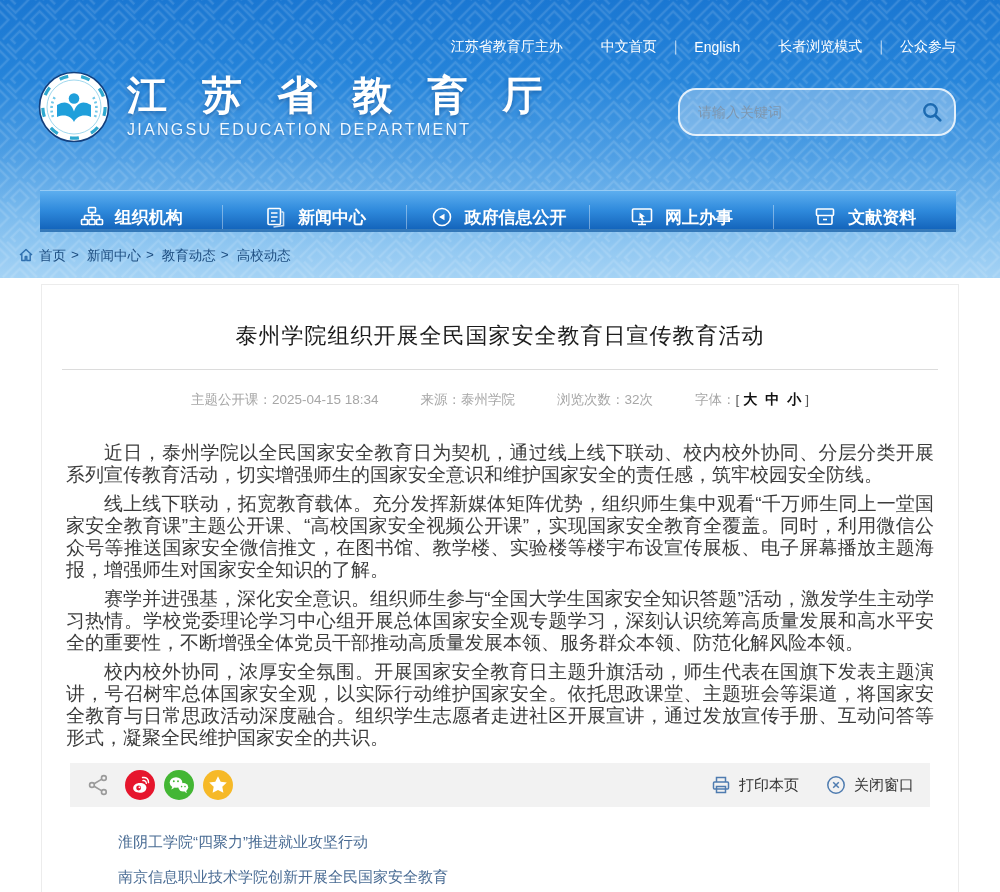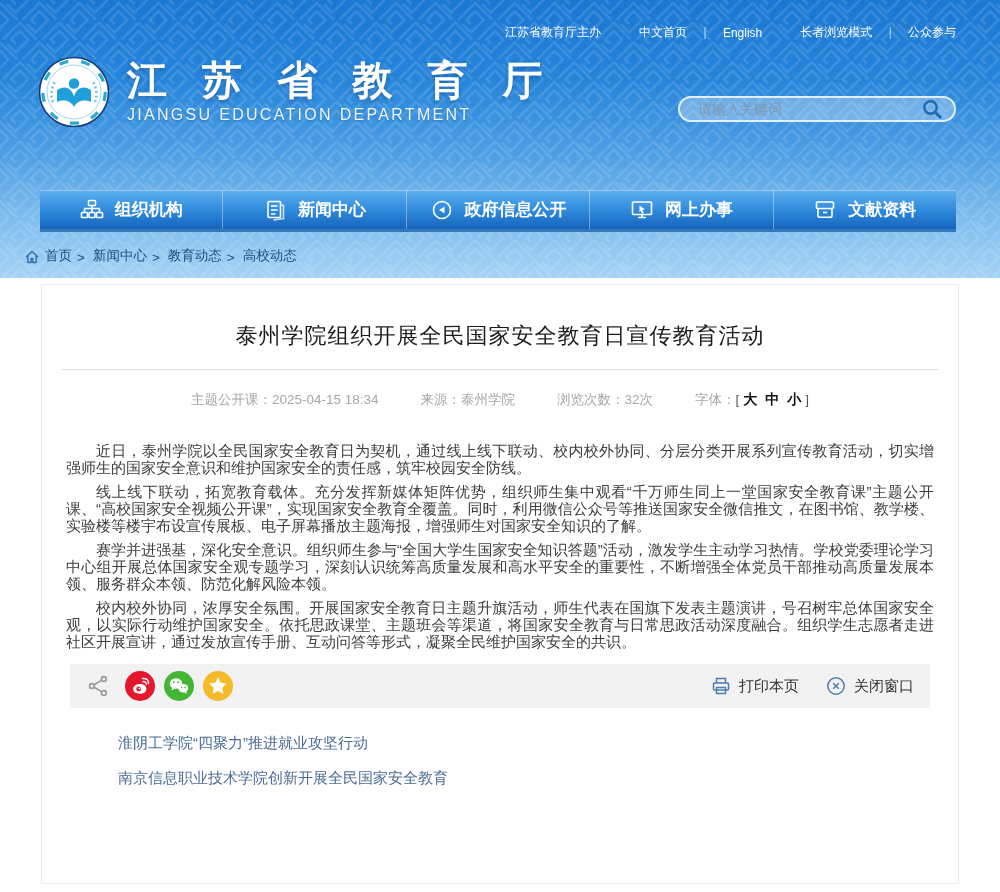--- a/index.html
+++ b/index.html
@@ -7,59 +7,59 @@
     width:1000px;height:892px;overflow:hidden;background:#fff;
     font-family:"Liberation Sans","DejaVu Sans",sans-serif;
     -webkit-font-smoothing:antialiased;
   }
   a{text-decoration:none;cursor:pointer;}
   
   .hdr{position:relative;height:278px;overflow:hidden;
     background:linear-gradient(180deg,#1a77d2 0%,#2584da 28%,#4d9ee4 55%,#7dbcee 78%,#a5d3f5 100%);}
   .pat{position:absolute;left:0;top:0;width:100%;height:100%;z-index:0;pointer-events:none;}
   .topbar{position:relative;z-index:2;display:flex;justify-content:flex-end;align-items:center;
-    padding:24px 44px 0 0;color:#fff;font-size:12px;}
+    padding:38px 44px 0 0;color:#fff;font-size:14px;}
   .topbar a{color:#fff;}
   .grp{display:flex;align-items:center;margin-left:38px;}
   .sep{margin:0 12px;opacity:.8;}
   .hmain{position:relative;z-index:2;display:flex;align-items:center;margin:15px 12px 0 38px;}
   .logo{width:72px;height:72px;flex:0 0 auto;}
   .titles{margin-left:17px;}
   .cn{font-size:40px;font-weight:700;color:#fff;letter-spacing:12px;line-height:1;
       text-shadow:0 2px 4px rgba(10,60,120,.45);white-space:nowrap;}
   .en{font-size:16px;color:#eef7ff;letter-spacing:2.3px;margin-top:6px;text-shadow:0 1px 2px rgba(10,60,120,.35);}
-  .search{position:absolute;z-index:3;top:88px;right:44px;width:278px;height:26px;box-sizing:border-box;
+  .search{position:absolute;z-index:3;top:88px;right:44px;width:278px;height:48px;box-sizing:border-box;
     border:2px solid rgba(255,255,255,.8);background:rgba(255,255,255,.3);border-radius:18px;
-    display:flex;align-items:center;padding:0 8px 0 16px;margin-top:8px;}
+    display:flex;align-items:center;padding:0 8px 0 16px;}
   .search input{flex:1;border:0;background:transparent;outline:0;font-size:14px;color:#1d4e79;min-width:0;}
   .search input::placeholder{color:#7e96ae;}
   .sbtn{border:0;background:transparent;padding:2px;display:flex;cursor:pointer;}
   
   .nav{position:absolute;z-index:2;top:190px;left:40px;width:916px;height:42px;display:flex;box-sizing:border-box;
     background:linear-gradient(180deg,#5fb0f0 0%,#2f8adc 52%,#1465bc 100%);
-    border-bottom:3px solid rgba(14,70,134,.5);box-shadow:inset 0 1px 0 rgba(255,255,255,.35);}
+    border-bottom:3px solid rgba(14,70,134,.5);box-shadow:inset 0 1px 0 rgba(255,255,255,.35);align-items:flex-end;}
   .nitem{flex:1;display:flex;align-items:center;justify-content:center;gap:11px;color:#fff;
     font-size:17px;font-weight:700;border-right:1px solid rgba(255,255,255,.38);}
   .nitem:last-child{border-right:0;}
   
-  .crumb{position:absolute;z-index:2;top:247px;left:24px;display:flex;align-items:flex-end;gap:5px;
+  .crumb{position:absolute;z-index:2;top:247px;left:18px;display:flex;align-items:flex-start;gap:5px;
     font-size:13.5px;color:#1d4d80;}
   .crumb a{color:#1d4d80;}
   .csep{margin:0 3px 0 0;}
   
   .box{width:918px;margin:6px auto 0;background:#fff;border:1px solid #ececec;box-sizing:border-box;
     padding:36px 0 30px;min-height:600px;}
   .title{margin:0 40px;text-align:center;font-size:22px;color:#1b1b1b;letter-spacing:1px;font-weight:400;}
   .tdiv{height:1px;background:#dcdcdc;margin:18px 20px 0;}
   .meta{display:flex;justify-content:center;align-items:center;gap:42px;margin-top:21px;
     font-size:13.5px;color:#a6a6a6;}
   .meta .m{white-space:nowrap;}
   .fsz b{color:#111;font-weight:700;margin:0 4px;cursor:pointer;font-size:14px;}
   .fsz .br{color:#555;}
-  .bodytext{margin:33px 24px 0;font-size:15px;color:#3c3c3c;line-height:17px;text-align:justify;}
+  .bodytext{margin:33px 24px 0;font-size:19px;color:#3c3c3c;line-height:22px;text-align:justify;}
   .bodytext p{margin:0 0 7px;text-indent:2em;}
   
   .sharebar{margin:14px 28px 0;height:44px;background:#f2f2f2;display:flex;align-items:center;
     padding:0 16px;box-sizing:border-box;}
   .shicon{display:flex;margin-right:13px;cursor:pointer;}
   .sic{width:30px;height:30px;border-radius:50%;margin-right:9px;display:flex;cursor:pointer;}
   .tools{margin-left:auto;display:flex;gap:26px;align-items:center;font-size:15px;color:#333;}
   .tool{display:flex;align-items:center;gap:7px;cursor:pointer;color:#333;}
   
   .rel{list-style:none;margin:26px 0 0 76px;padding:0;}

